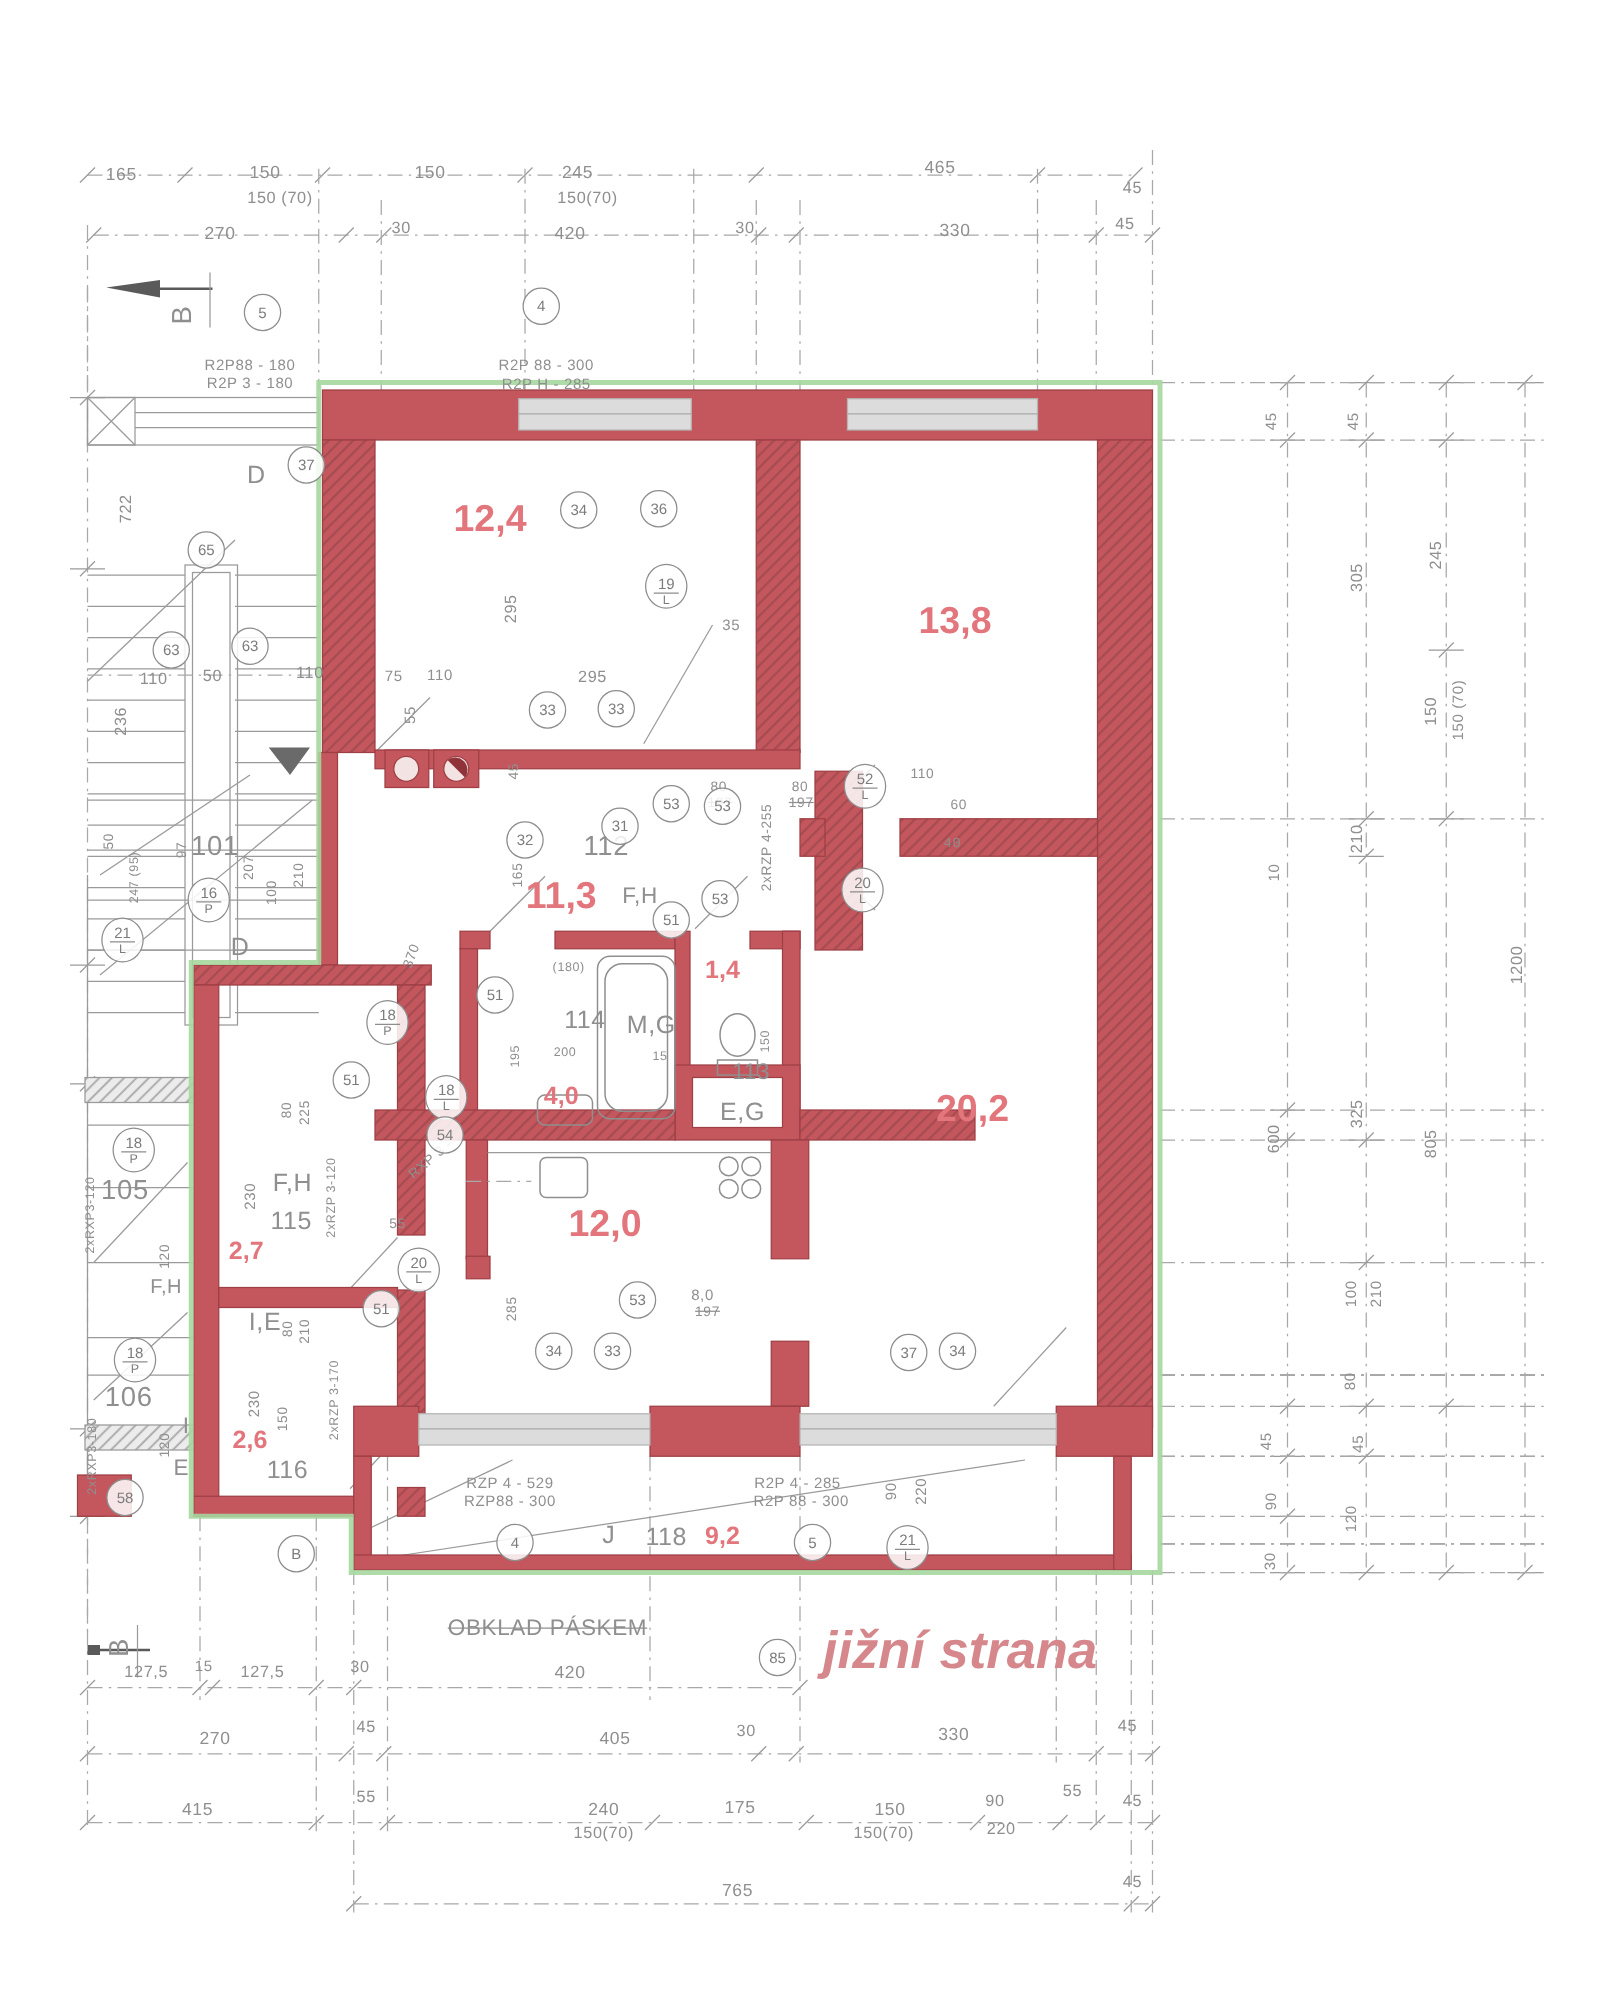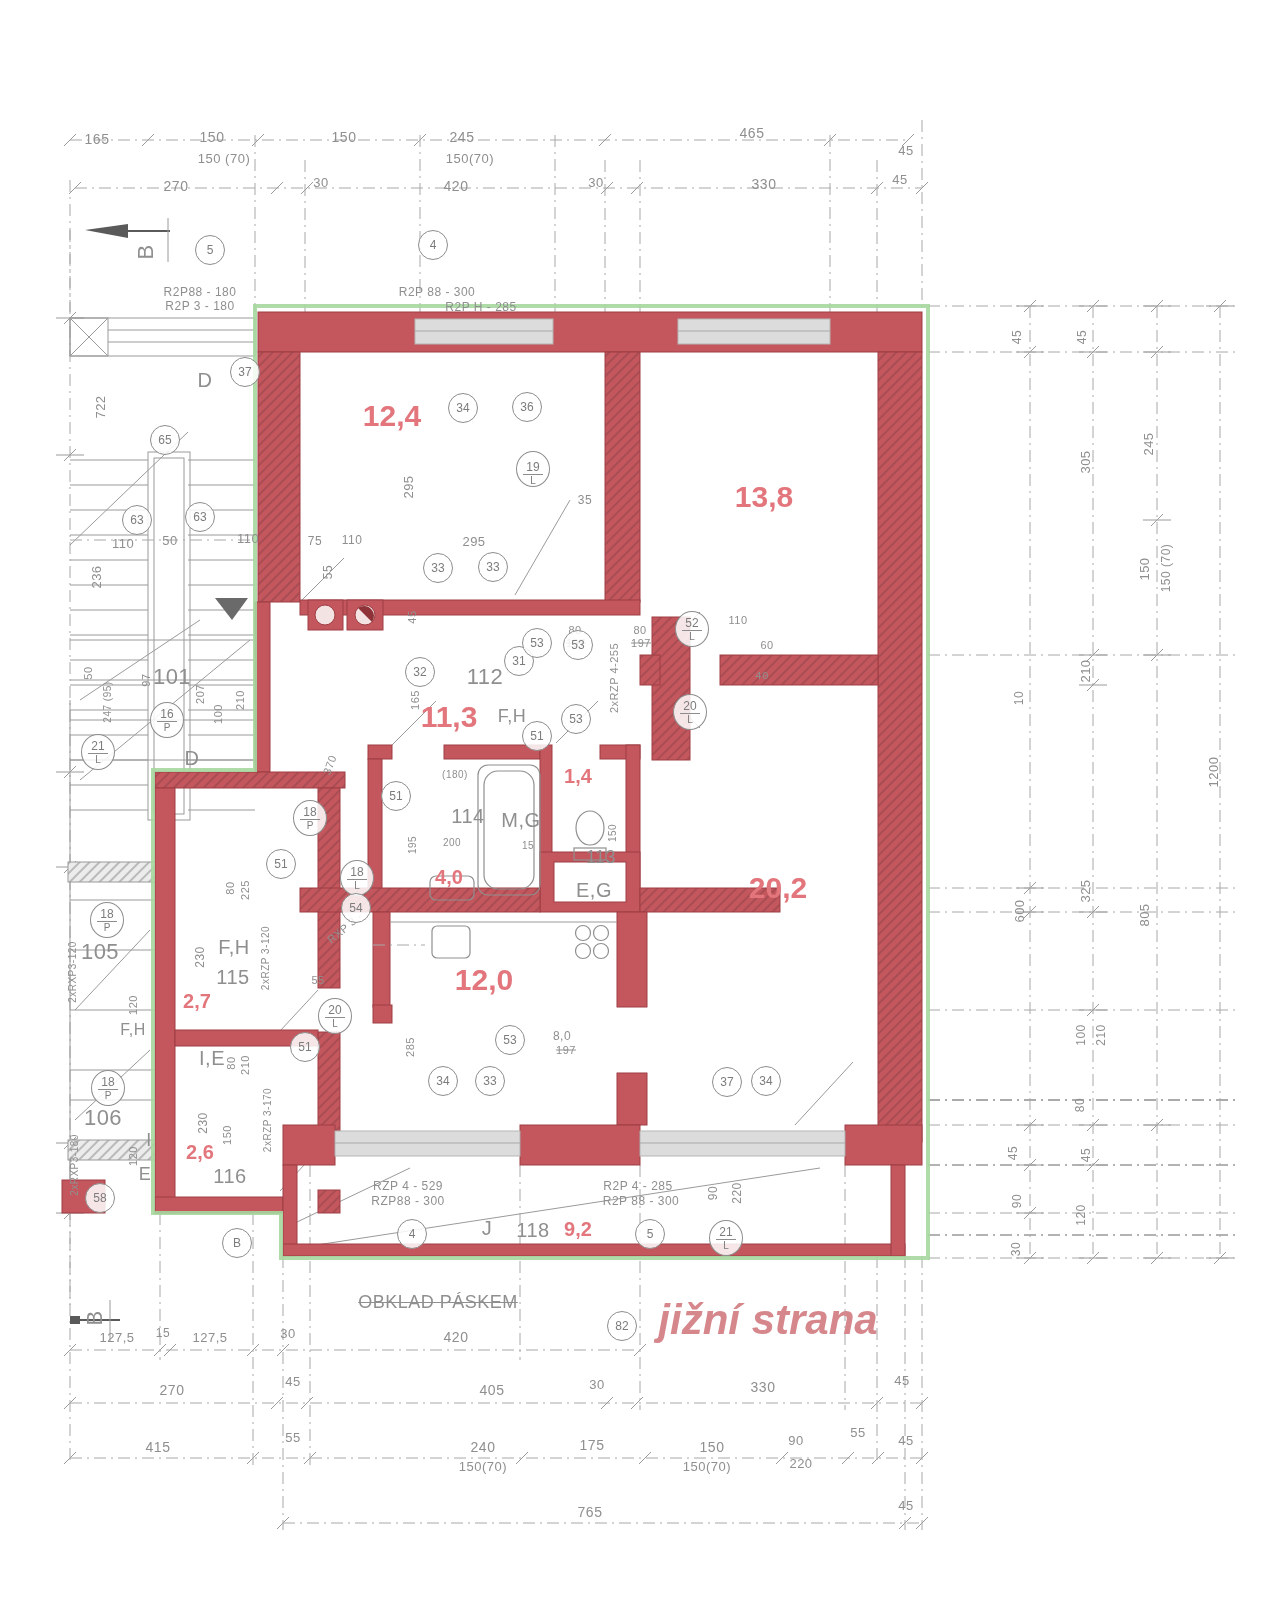--- a/index.html
+++ b/index.html
@@ -381,21 +381,21 @@
       <div class="lbl" style="left: 321px; top: 182px; font-size: 13px; transform: translate(-50%, -50%);">30</div>
       <div class="lbl" style="left: 456px; top: 186px; font-size: 14px; transform: translate(-50%, -50%);">420</div>
       <div class="lbl" style="left: 596px; top: 182px; font-size: 13px; transform: translate(-50%, -50%);">30</div>
       <div class="lbl" style="left: 764px; top: 184px; font-size: 14px; transform: translate(-50%, -50%);">330</div>
       <div class="lbl" style="left: 900px; top: 179px; font-size: 13px; transform: translate(-50%, -50%);">45</div>
       <div class="lbl" style="left: 146px; top: 252px; font-size: 22px; transform: translate(-50%, -50%) rotate(-90deg);">B</div>
       <div class="lbl" style="left: 95px; top: 1318px; font-size: 22px; transform: translate(-50%, -50%) rotate(-90deg);">B</div>
       <div class="lbl" style="left: 200px; top: 292px; font-size: 12px; transform: translate(-50%, -50%);">R2P88 - 180</div>
       <div class="lbl" style="left: 200px; top: 306px; font-size: 12px; transform: translate(-50%, -50%);">R2P 3 - 180</div>
       <div class="lbl" style="left: 437px; top: 292px; font-size: 12px; transform: translate(-50%, -50%);">R2P 88 - 300</div>
-      <div class="lbl" style="left: 437px; top: 307px; font-size: 12px; transform: translate(-50%, -50%); margin-left: 44px;">R2P H - 285</div>
+      <div class="lbl" style="left: 437px; top: 307px; font-size: 12px; transform: translate(-50%, -50%);">R2P H - 285</div>
       <div class="lbl" style="left: 205px; top: 380px; font-size: 20px; transform: translate(-50%, -50%);">D</div>
       <div class="lbl" style="left: 192px; top: 758px; font-size: 20px; transform: translate(-50%, -50%);">D</div>
       <div class="lbl" style="left: 100px; top: 407px; font-size: 13px; transform: translate(-50%, -50%) rotate(-90deg);">722</div>
       <div class="lbl" style="left: 96px; top: 577px; font-size: 13px; transform: translate(-50%, -50%) rotate(-90deg);">236</div>
       <div class="lbl" style="left: 123px; top: 543px; font-size: 13px; transform: translate(-50%, -50%);">110</div>
       <div class="lbl" style="left: 170px; top: 540px; font-size: 13px; transform: translate(-50%, -50%);">50</div>
       <div class="lbl" style="left: 248px; top: 538px; font-size: 13px; transform: translate(-50%, -50%);">110</div>
       <div class="lbl" style="left: 172px; top: 677px; font-size: 22px; transform: translate(-50%, -50%);">101</div>
       <div class="lbl" style="left: 88px; top: 673px; font-size: 11px; transform: translate(-50%, -50%) rotate(-90deg);">50</div>
       <div class="lbl" style="left: 108px; top: 702px; font-size: 10px; transform: translate(-50%, -50%) rotate(-90deg);">247 (95)</div>
@@ -555,21 +555,21 @@
       </div>
       <div class="circ" style="width: 30px; height: 30px; left: 423px; top: 553px;">
         <span class="t">33</span>
       </div>
       <div class="circ" style="width: 30px; height: 30px; left: 478px; top: 552px;">
         <span class="t">33</span>
       </div>
       <div class="circ" style="width: 30px; height: 30px; left: 405px; top: 657px;">
         <span class="t">32</span>
       </div>
-      <div class="circ" style="width: 30px; height: 30px; left: 504px; top: 646px; align-items: center;">
+      <div class="circ" style="width: 30px; height: 30px; left: 481px; top: 646px; align-items: center;">
         <span class="t">31</span>
       </div>
       <div class="circ" style="width: 30px; height: 30px; left: 522px; top: 628px;">
         <span class="t">53</span>
       </div>
       <div class="circ" style="width: 30px; height: 30px; left: 563px; top: 630px;">
         <span class="t">53</span>
       </div>
       <div class="circ" style="width: 30px; height: 30px; left: 522px; top: 721px;">
         <span class="t">51</span>
@@ -647,21 +647,21 @@
         <span class="t">4</span>
       </div>
       <div class="circ" style="width: 30px; height: 30px; left: 635px; top: 1219px;">
         <span class="t">5</span>
       </div>
       <div class="circ" style="width: 34px; height: 36px; left: 709px; top: 1220px;">
         <span class="t">21</span>
         <span class="b">L</span>
       </div>
       <div class="circ" style="width: 30px; height: 30px; left: 607px; top: 1311px;">
-        <span class="t">82</span>
+        <span class="t">85</span>
       </div>
       <div class="circ" style="width: 30px; height: 30px; left: 222px; top: 1228px;">
         <span class="t">B</span>
       </div>
     </div>
   <div id="footer">
       <div class="footer-lbl" style="left: 768px; top: 1320px; font-size: 42px; transform: translate(-50%, -50%);">jižní strana</div>
     </div>
 
 </div>

